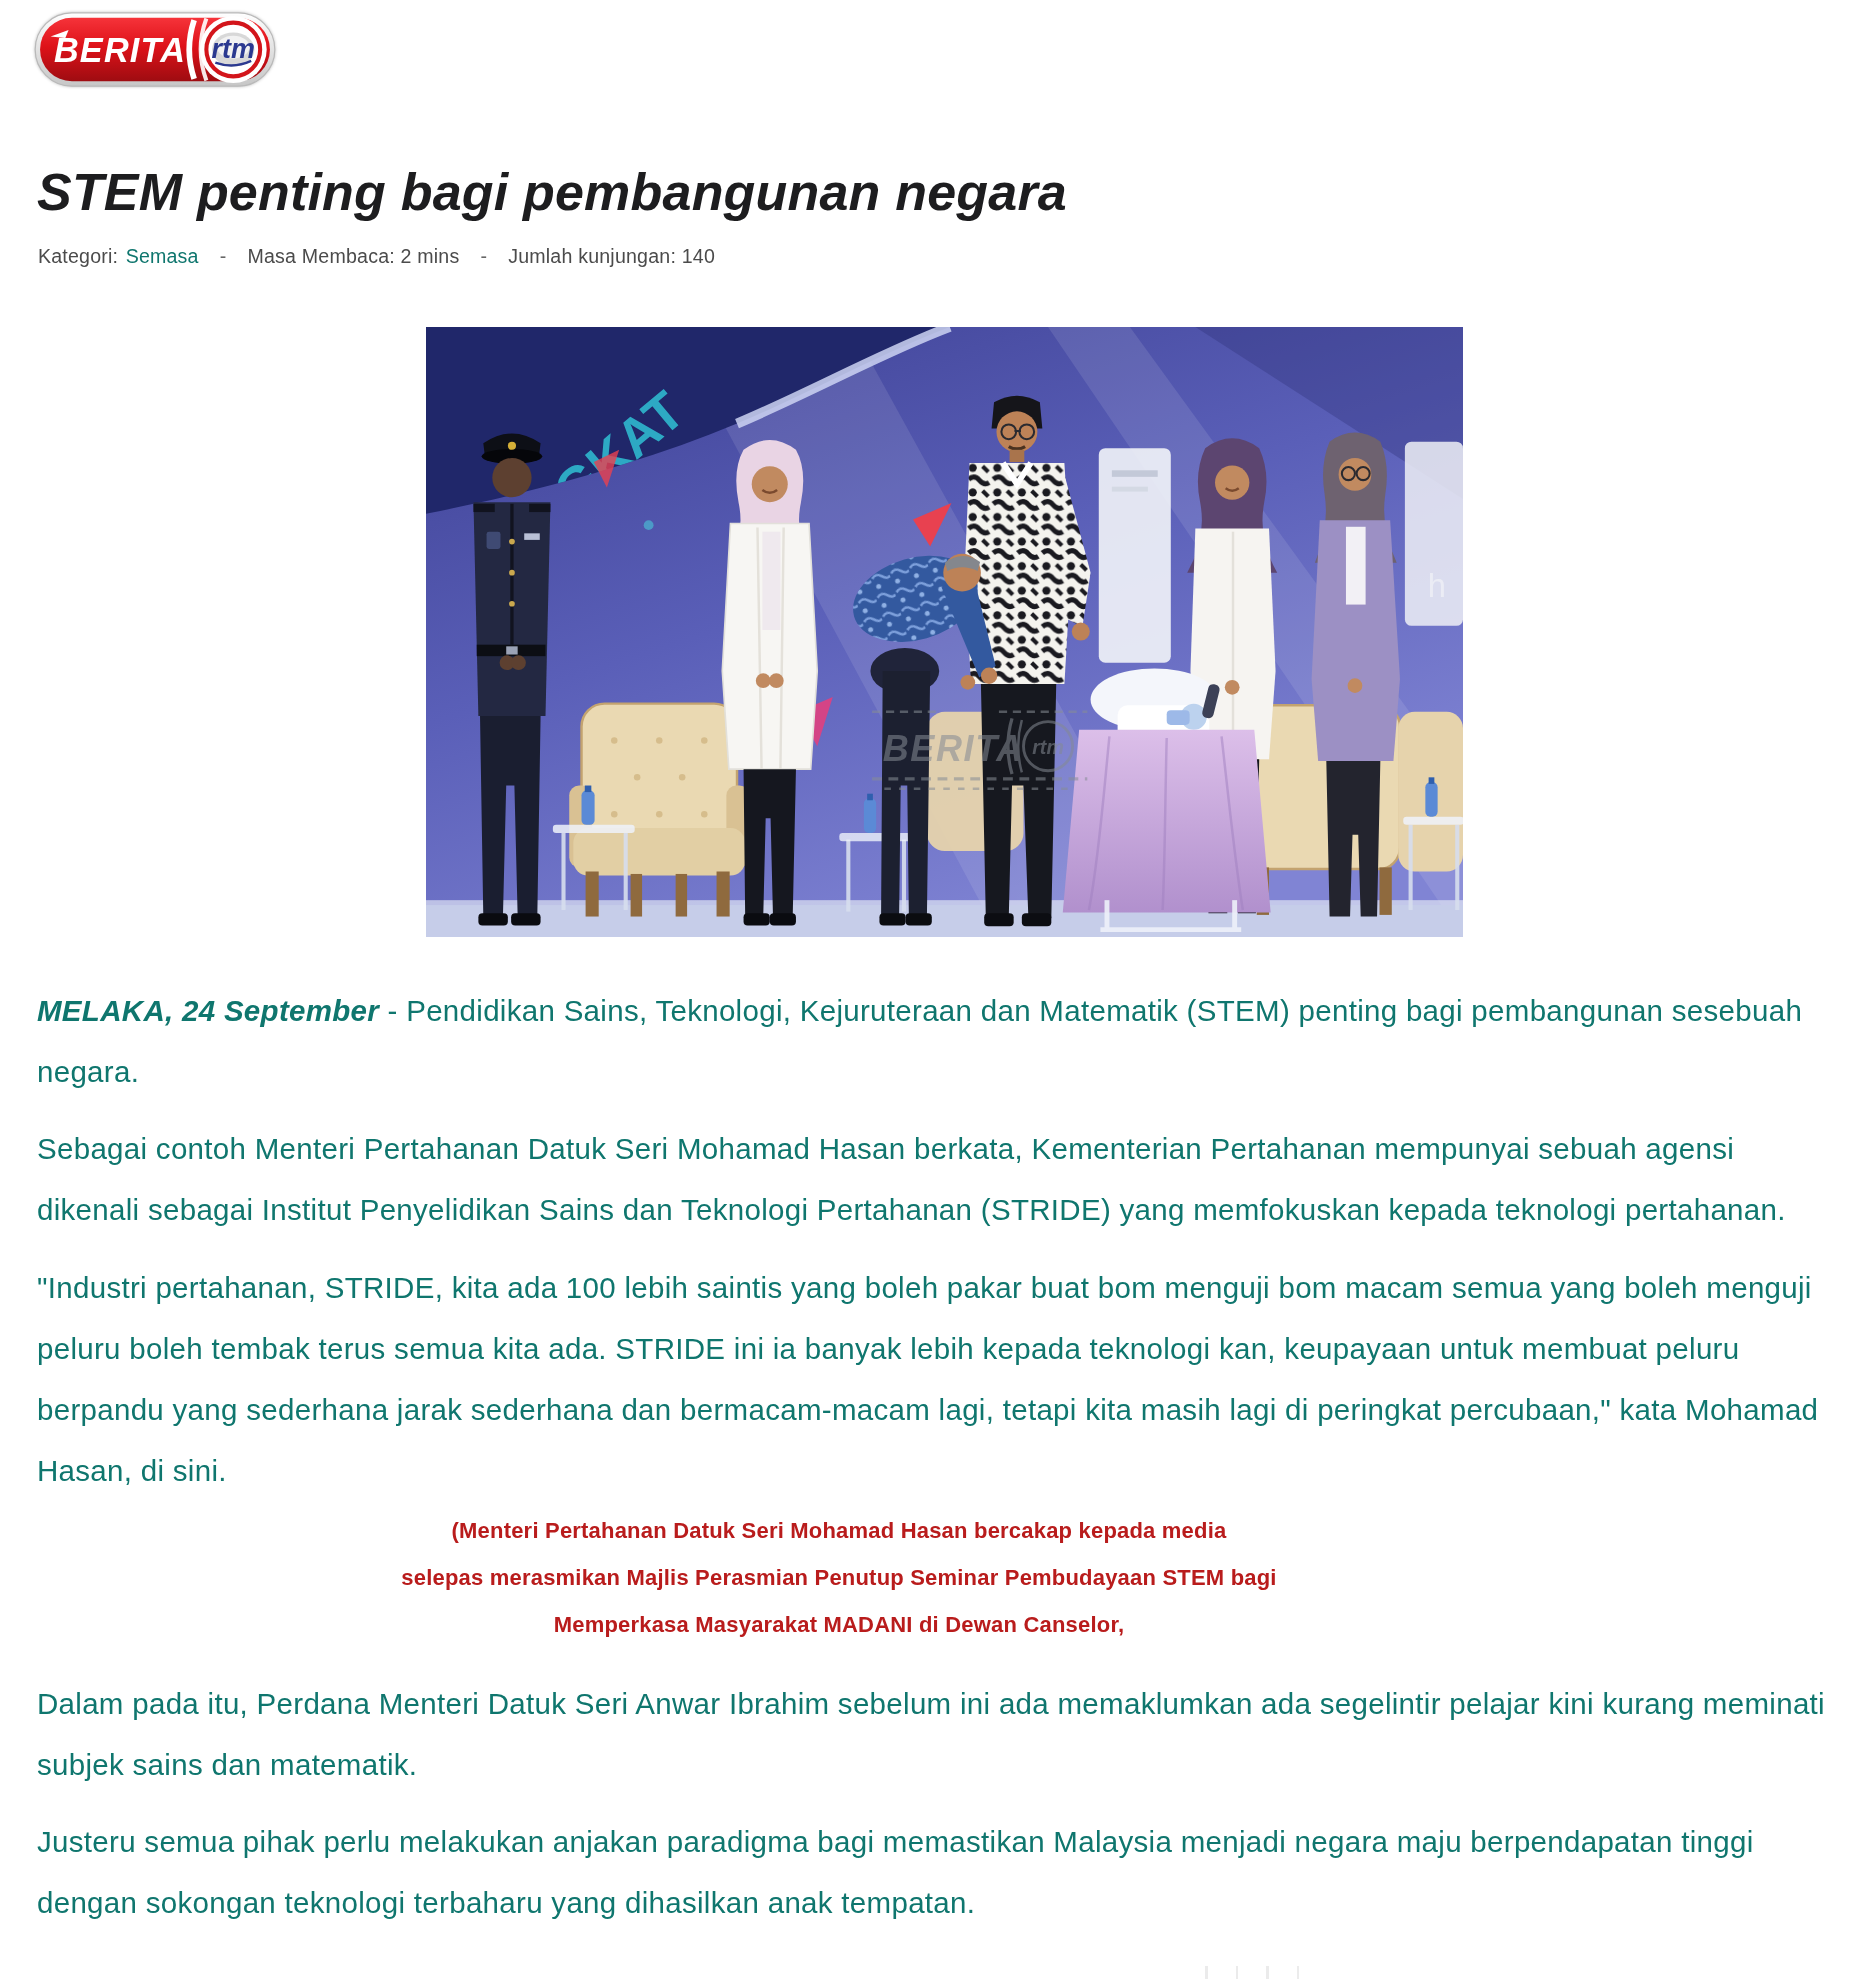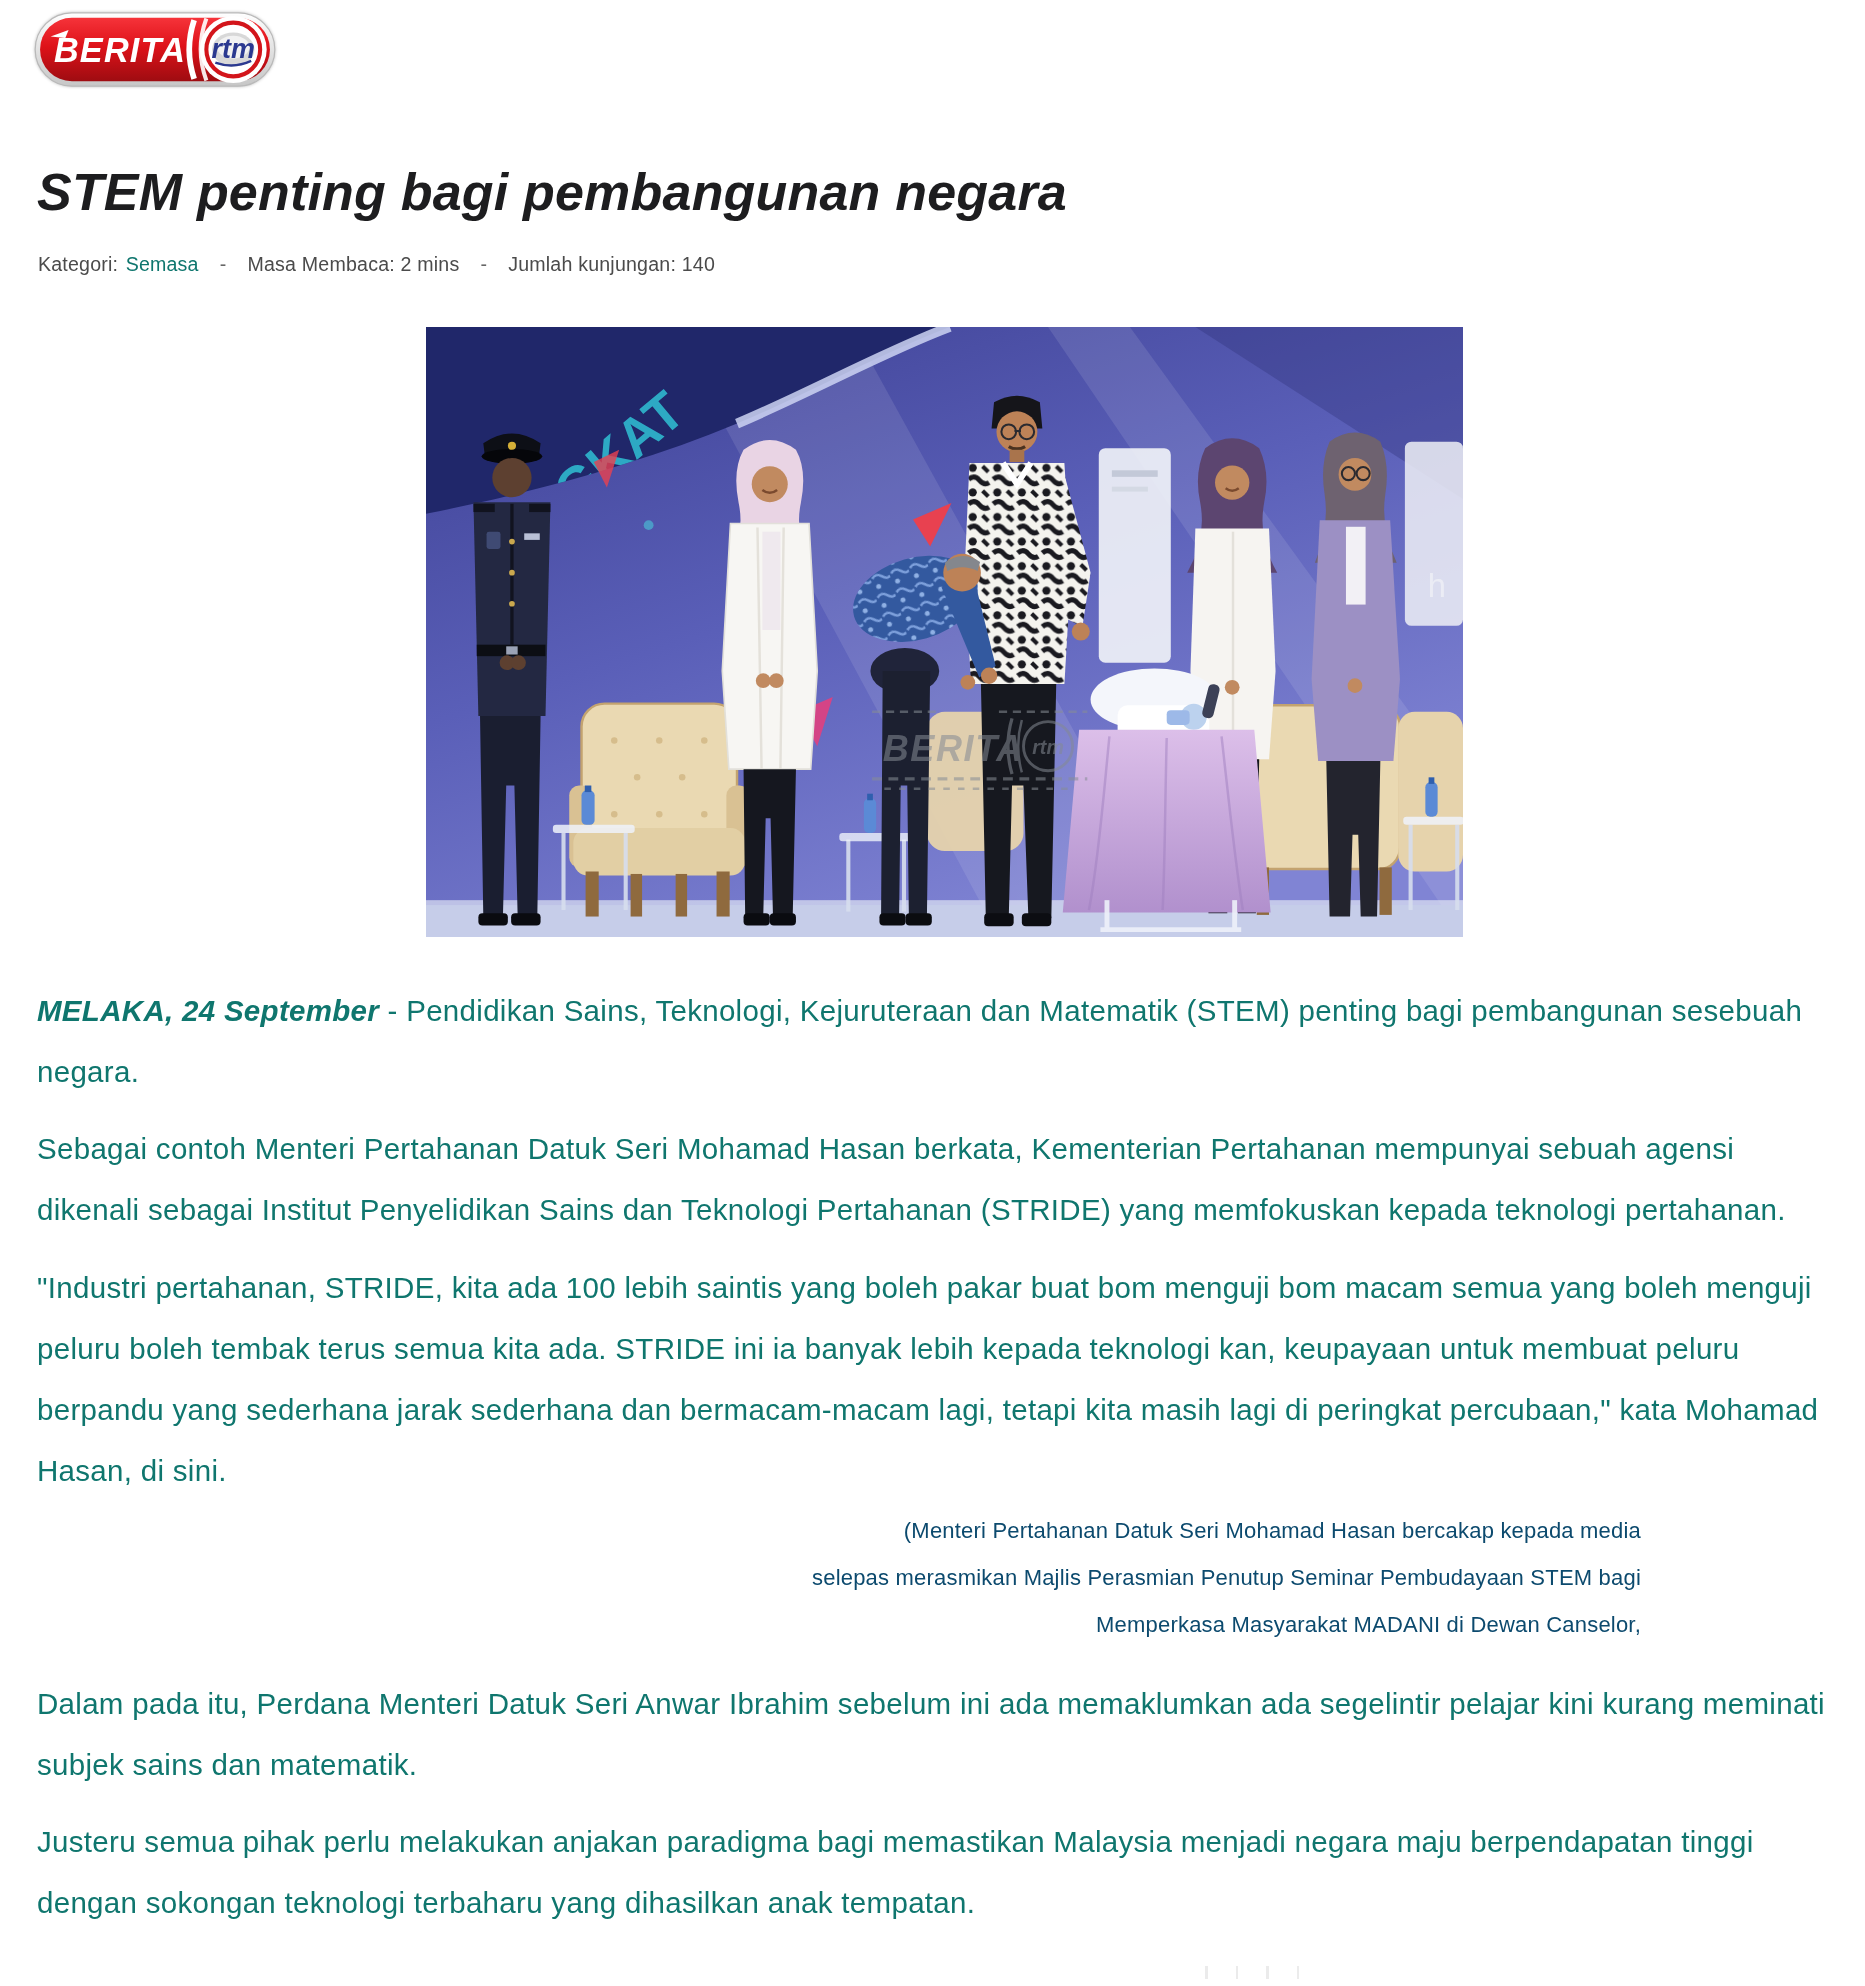--- a/index.html
+++ b/index.html
@@ -11,38 +11,38 @@
   
   .logo{position:absolute;left:34px;top:11.5px;width:242px;height:75px;cursor:pointer;}
   .logo svg{width:100%;height:100%;display:block;filter:drop-shadow(0 0.8px 1.6px rgba(0,0,0,.25));}
   
   .title{
     position:absolute;left:37px;top:162px;margin:0;width:1792px;
     font-size:52px;line-height:1.18;font-weight:700;color:#1d1d1f;letter-spacing:0.2px;font-style:italic;
   }
   .meta{
     position:absolute;left:38px;top:245px;display:flex;align-items:center;
-    font-size:19.6px;color:#4b4b4b;letter-spacing:0.2px;margin-top:8px;
+    font-size:19.6px;color:#4b4b4b;letter-spacing:0.2px;
   }
   .meta .lbl{margin-right:7.4px;}
   .meta a{color:#0f766e;text-decoration:none;}
   .meta .sep{color:#666;margin:0 21px;}
   
   .figure{position:absolute;left:426px;top:327px;width:1037px;height:610px;}
   .figure svg{width:100%;height:100%;display:block;}
   
   .content{position:absolute;left:37px;top:980px;width:1797px;}
   .content p{
     margin:0 0 16.4px 0;font-size:29.5px;line-height:61px;letter-spacing:0.3px;color:#0f766e;
   }
   .content p:nth-of-type(3){margin-bottom:6.5px;}
   .content .lead{font-weight:700;font-style:italic;}
   .caption{
-    width:1604px;margin:0 0 24.5px 0;text-align:right;
-    font-size:22px;line-height:47px;color:#0c4a6e;letter-spacing:0.2px;
+    width:1604px;margin:0 0 24.5px 0;text-align:center;
+    font-size:22px;line-height:47px;color:#b91c1c;letter-spacing:0.2px;font-weight:bold;
   }
   
   .ticks{position:absolute;left:1205px;top:1966px;display:flex;gap:28px;opacity:.55;}
   .ticks i{width:2.5px;height:13px;background:#dcdcdc;display:block;}
 </style>
 </head>
 <body>
 
 <div class="logo">
   <svg viewBox="0 0 296 92">

